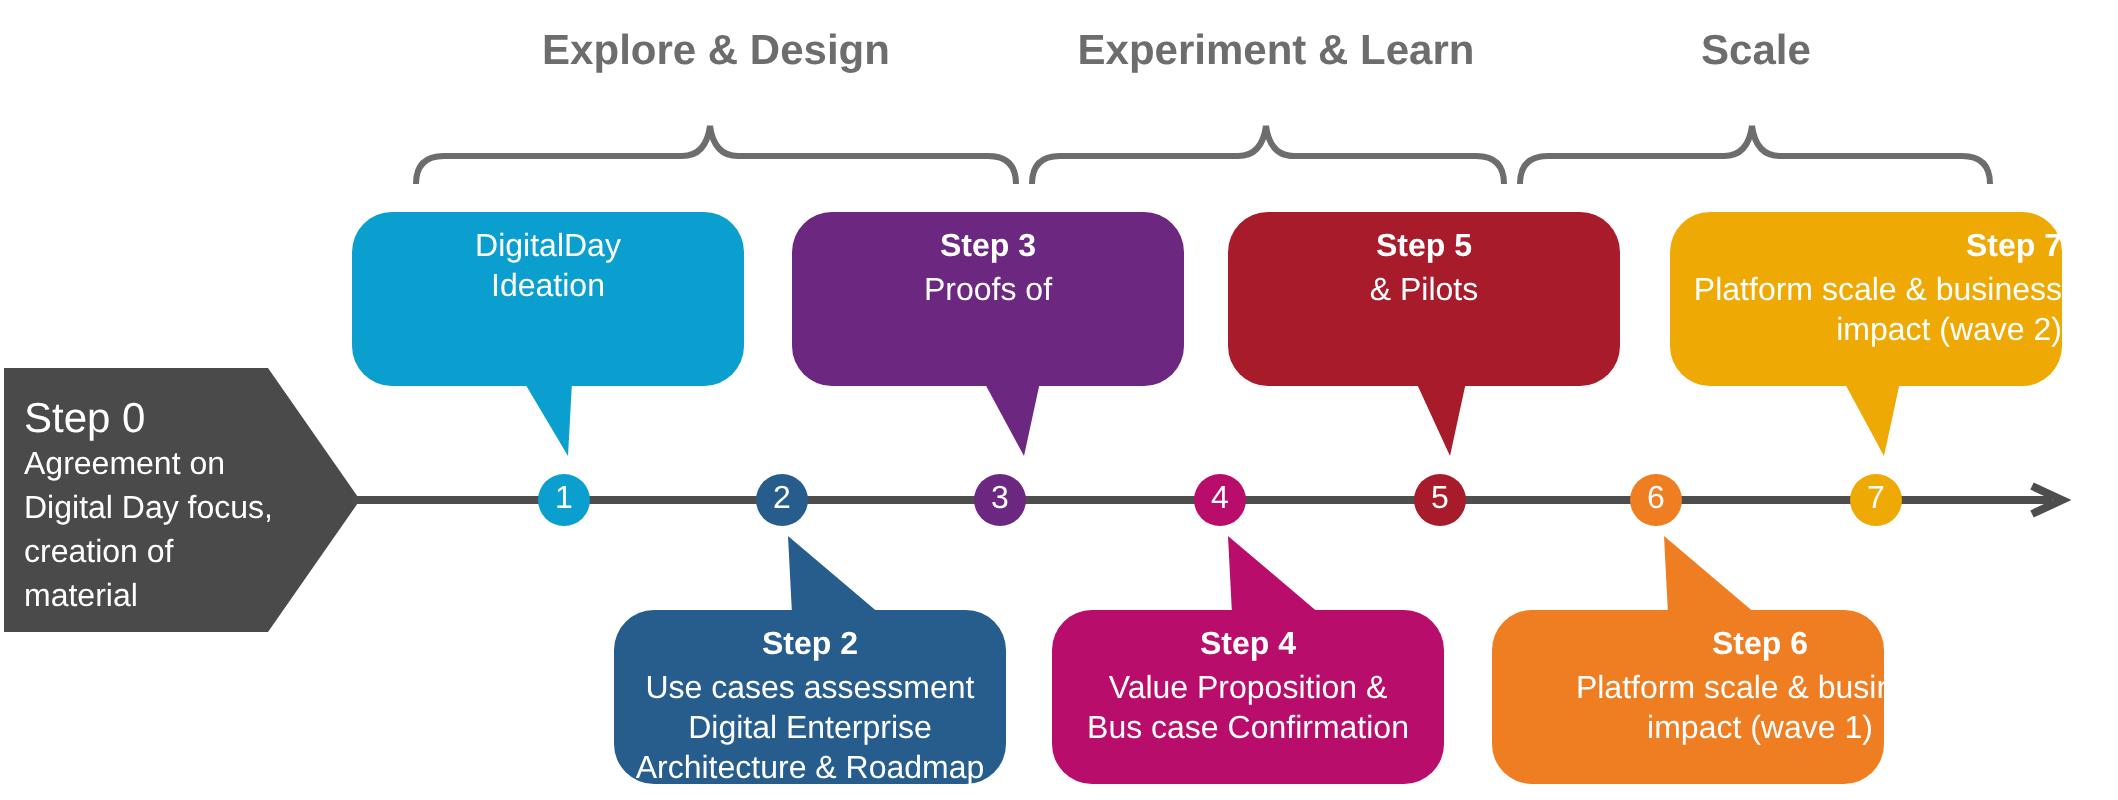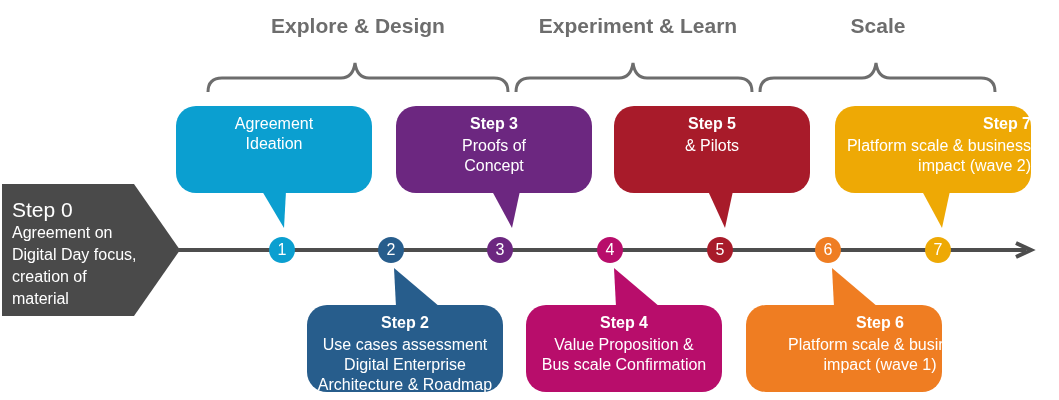--- a/index.html
+++ b/index.html
@@ -78,38 +78,37 @@
 <div class="step0">
   <span class="st">Step 0</span>
   <span class="ds">Agreement on</span>
   <span class="ds">Digital Day focus,</span>
   <span class="ds">creation of</span>
   <span class="ds">material</span>
 </div>
 
 <div id="texts">
     <div class="box-text" style="left: 176px; width: 196px; top: 114px; height: 79px;">
-      <span class="ds">Agreement</span>
+      <span class="ds">DigitalDay</span>
       <span class="ds">Ideation</span>
     </div>
     <div class="box-text" style="left: 307px; width: 196px; top: 313px; height: 79px; text-align: center;">
       <span class="st">Step 2</span>
       <span class="ds">Use cases assessment</span>
       <span class="ds">Digital Enterprise</span>
       <span class="ds">Architecture &amp; Roadmap</span>
     </div>
     <div class="box-text" style="left: 396px; width: 196px; top: 114px; height: 79px;">
       <span class="st">Step 3</span>
       <span class="ds">Proofs of</span>
-      <span class="ds">Concept</span>
     </div>
     <div class="box-text" style="left: 526px; width: 196px; top: 313px; height: 79px;">
       <span class="st">Step 4</span>
       <span class="ds">Value Proposition &amp;</span>
-      <span class="ds">Bus scale Confirmation</span>
+      <span class="ds">Bus case Confirmation</span>
     </div>
     <div class="box-text" style="left: 614px; width: 196px; top: 114px; height: 79px;">
       <span class="st">Step 5</span>
       <span class="ds">&amp; Pilots</span>
     </div>
     <div class="box-text" style="left: 746px; width: 196px; top: 313px; height: 79px; padding-left: 36px;">
       <span class="st">Step 6</span>
       <span class="ds">Platform scale &amp; business</span>
       <span class="ds">impact (wave 1)</span>
     </div>

